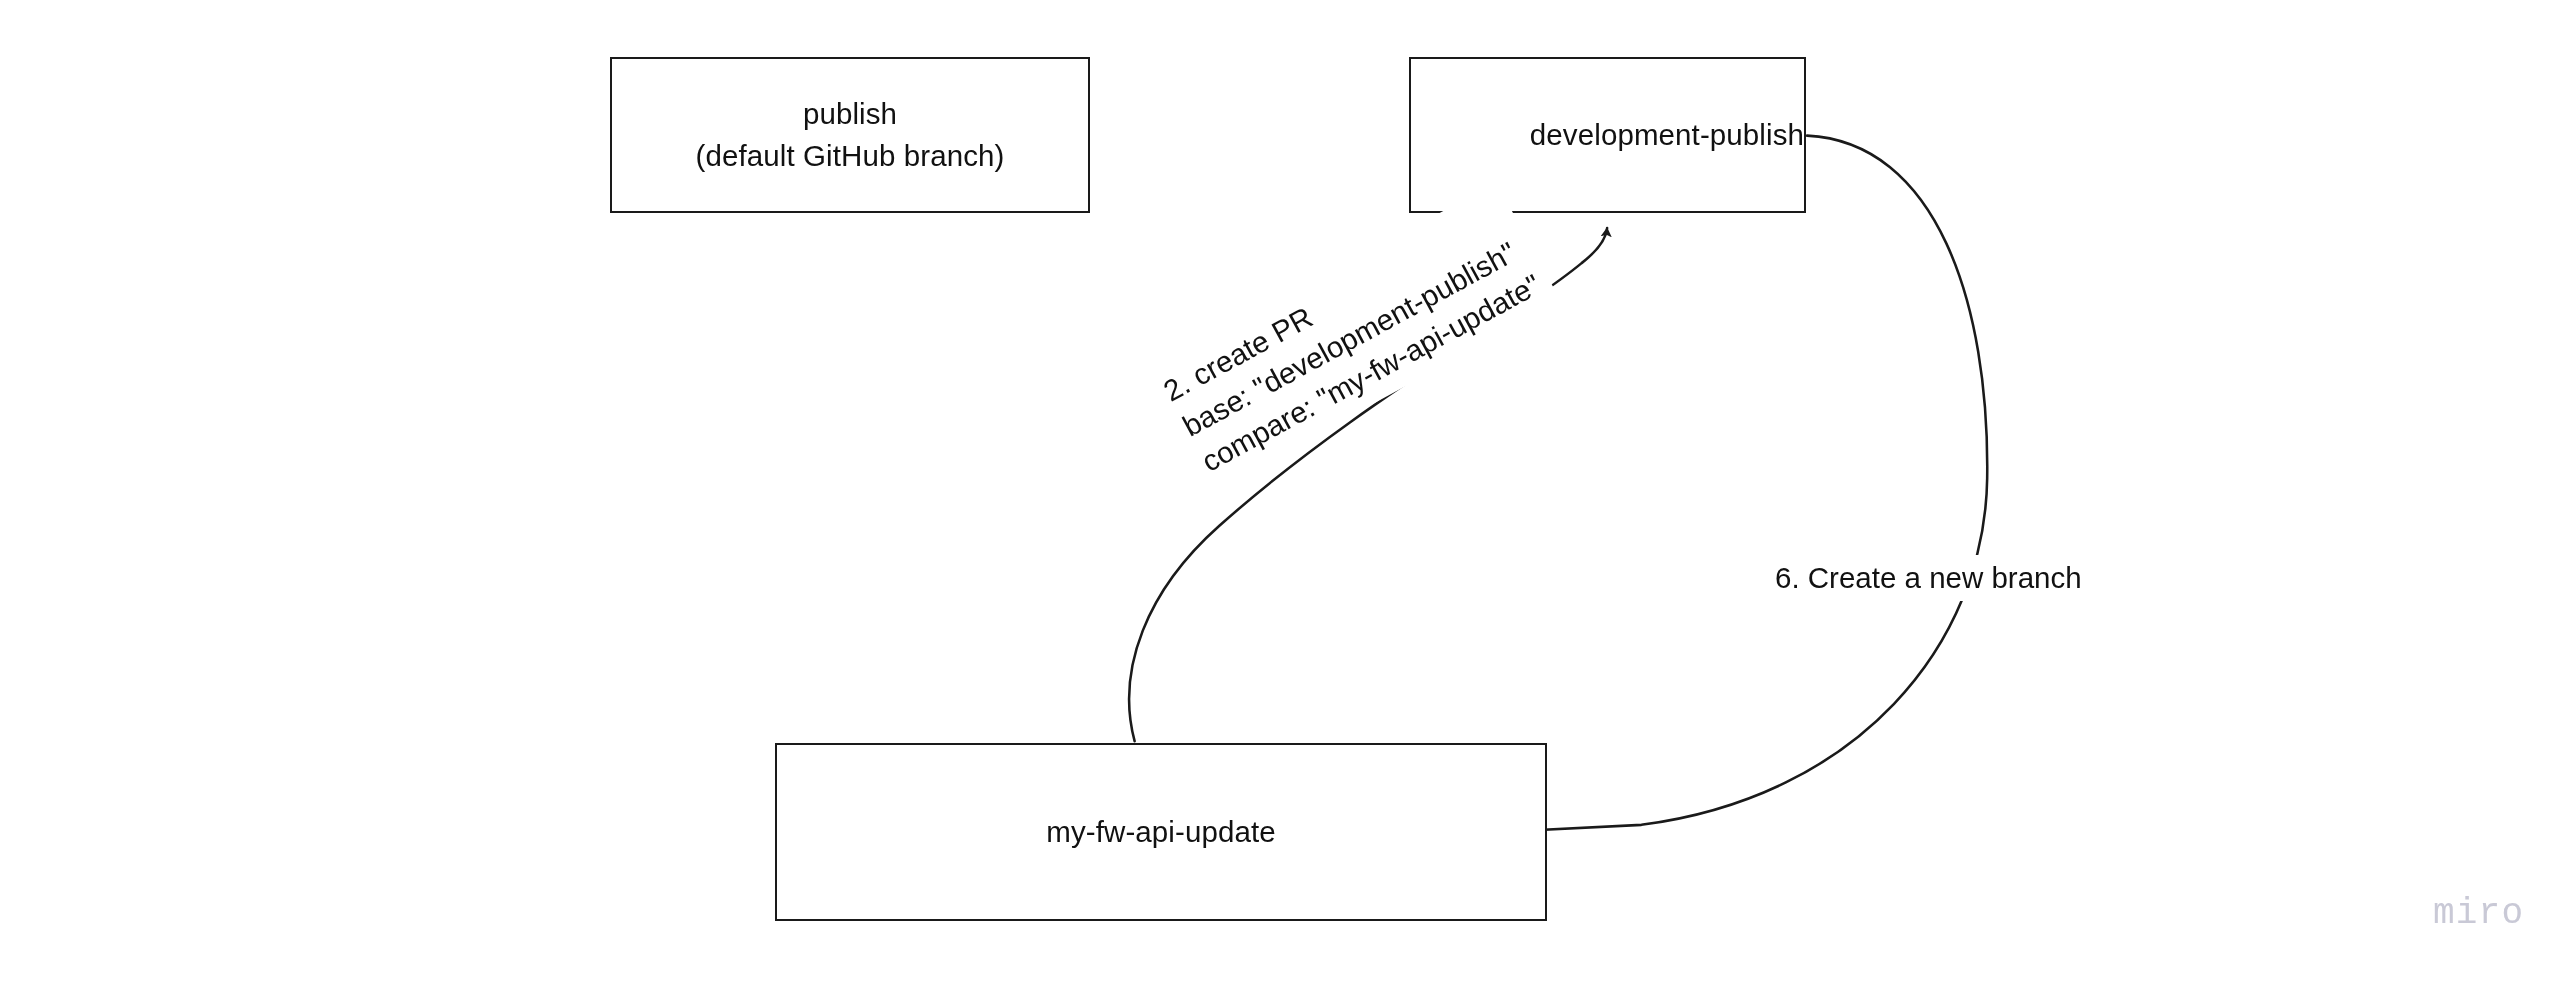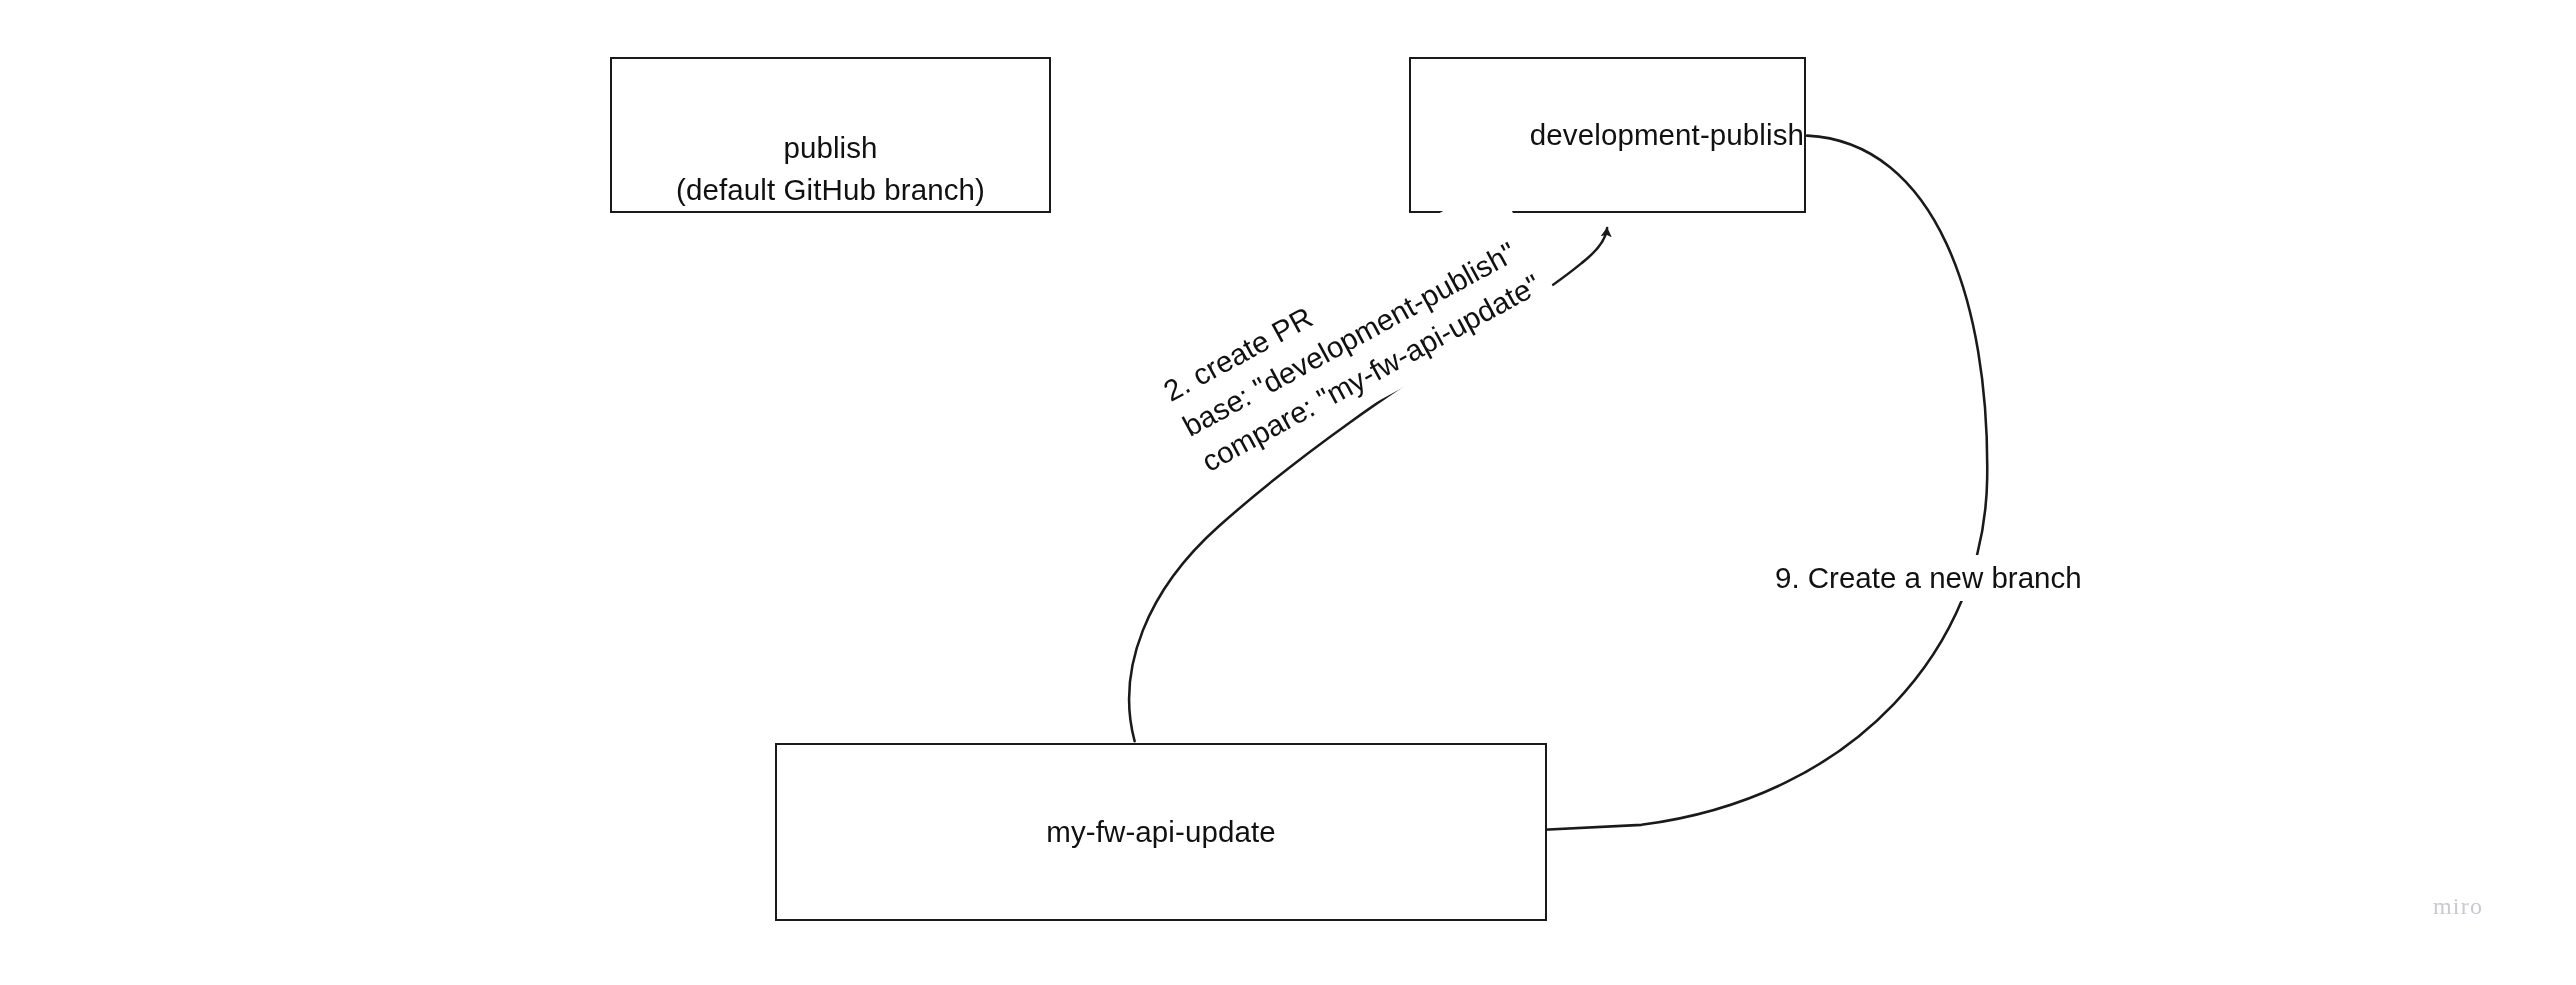--- a/index.html
+++ b/index.html
@@ -42,23 +42,22 @@
     font-size: 29.5px;
     line-height: 1.42;
     color: #111111;
     white-space: pre-line;
     letter-spacing: 0.1px;
   }
 
   #node-publish {
     left: 610px;
     top: 57px;
-    width: 441px;
+    width: 480px;
     height: 156px;
-    align-items: flex-end;
   }
   #node-development-publish {
     left: 1409px;
     top: 57px;
     width: 397px;
     height: 156px;
     justify-content: flex-end;
   }
   #node-my-fw-api-update {
     left: 775px;
@@ -91,25 +90,25 @@
     left: 1767px;
     top: 555px;
     padding: 3.2px 8px;
   }
 
   
   #miro-watermark {
     position: absolute;
     left: 2433px;
     top: 893px;
-    font-size: 24px;
+    font-size: 36px;
     letter-spacing: 1.2px;
     color: #c9c9d6;
     z-index: 9;
-    font-family: Liberation Serif, serif;
+    font-family: Liberation Mono, monospace;
     font-weight: 400;
   }
 </style>
 </head>
 <body>
 
 <svg id="canvas" viewBox="0 0 3233 1237" xmlns="http://www.w3.org/2000/svg" aria-hidden="true">
 
   <defs>
     <marker id="arrow-up" viewBox="0 0 12 14" refX="11" refY="7" markerWidth="12" markerHeight="14" orient="auto-start-reverse" markerUnits="userSpaceOnUse">
@@ -145,16 +144,16 @@
 </div>
 
 <div class="node" id="node-my-fw-api-update">
   <div class="node-label">my-fw-api-update</div>
 </div>
 
 <div class="edge-label" id="edge-label-create-pr">2. create PR
 base: "development-publish"
 compare: "my-fw-api-update"</div>
 
-<div class="edge-label" id="edge-label-create-branch">9. Create a new branch</div>
+<div class="edge-label" id="edge-label-create-branch">6. Create a new branch</div>
 
 <div id="miro-watermark">miro</div>
 
 
 </body></html>

